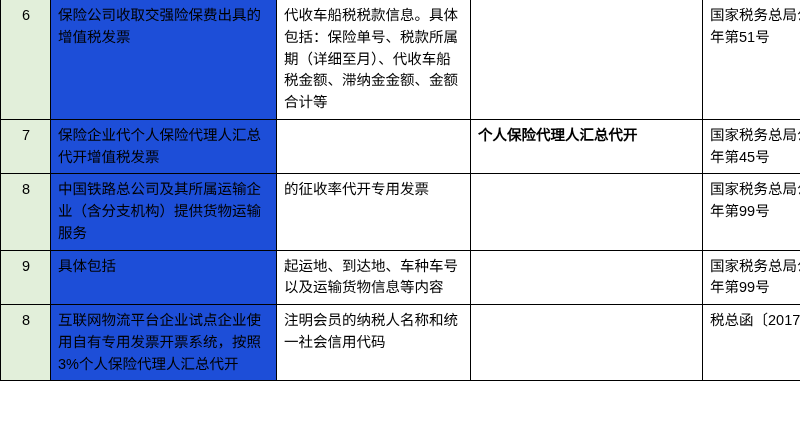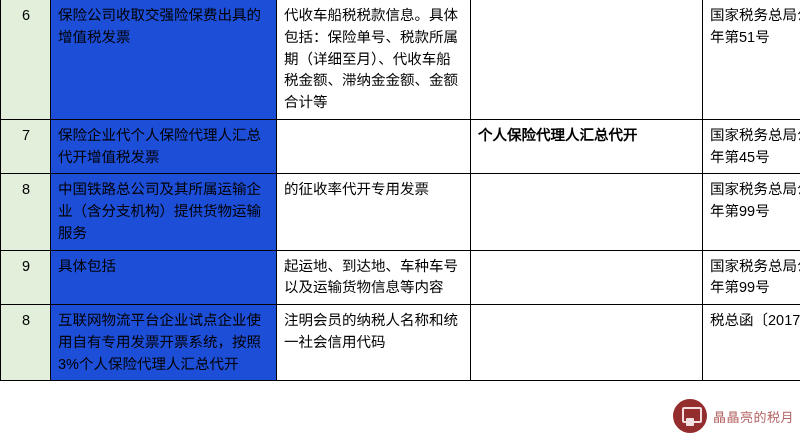--- a/index.html
+++ b/index.html
@@ -186,17 +186,13 @@
         <td class="col-extra">
             <span class="cell-text"></span>
           </td>
         <td class="col-doc">
             <span class="cell-text">税总函〔2017〕579号</span>
           </td>
       </tr>
     </tbody>
   </table>
 
-  <div class="watermark">
-    <div class="wm-logo"></div>
-    <div class="wm-text">晶晶亮的税月</div>
-  </div>
 </div>
 
 </body></html>

